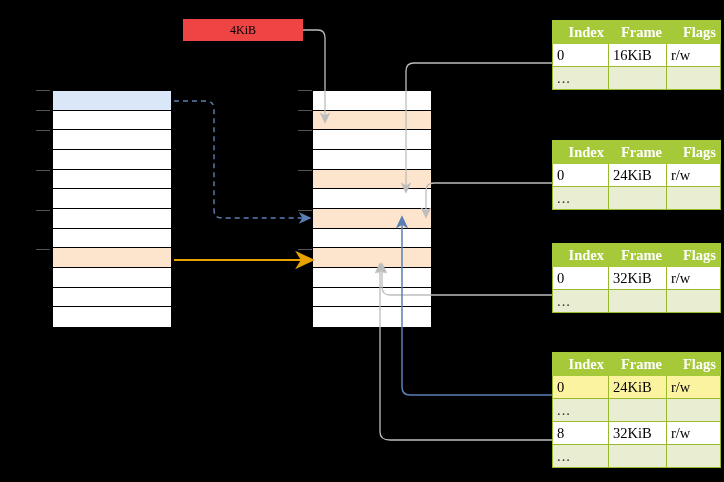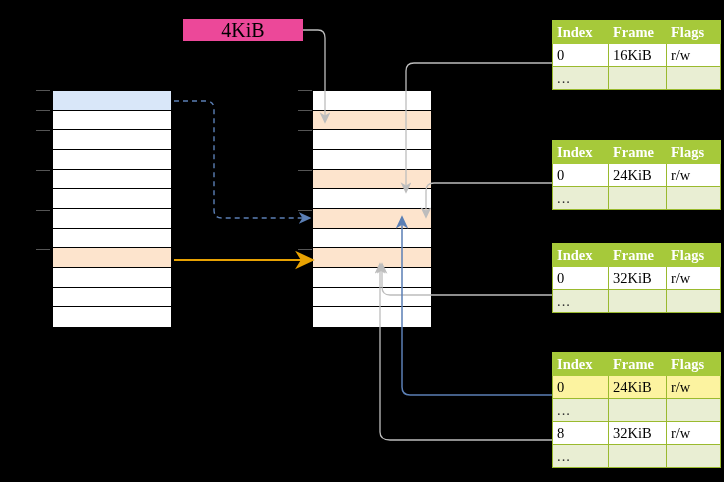--- a/index.html
+++ b/index.html
@@ -21,23 +21,23 @@
   .memcol .cell:last-child{border-bottom:none;}
   .memcol .cell.blue{background:#d9e7f9;}
   .memcol .cell.peach{background:#fde4cd;}
 
   
   .tick{position:absolute;height:1px;background:#555;width:14px;}
 
   
   .sizelabel{
     position:absolute;
-    background:#ec4899;
+    background:#ef4444;
     color:#000;
-    font-size:20px;
+    font-size:12px;
     text-align:center;
     line-height:22px;
     height:22px;
   }
 
   
   .pt{position:absolute;border-collapse:collapse;font-size:14.5px;}
   .pt td,.pt th{
     border:1px solid #9aba2e;
     padding:1px 4px;
@@ -45,20 +45,21 @@
     font-weight:normal;
     height:23px;
     box-sizing:border-box;
     color:#000;
   }
   .pt th{
     background:#a6c93a;
     color:#ffffff;
     font-weight:bold;
     border:1px solid #a6c93a;
+    text-align:right;
   }
   .pt td.v{background:#ffffff;}
   .pt td.e{background:#e9eed3;color:#333;letter-spacing:1px;}
   .pt td.hl{background:#fcf3a0;}
   .pt .c-index{width:56px;}
   .pt .c-frame{width:58px;}
   .pt .c-flags{width:54px;margin-top:28px;}
 
   svg.wires{position:absolute;left:0;top:0;width:724px;height:482px;pointer-events:none;}
 </style>

